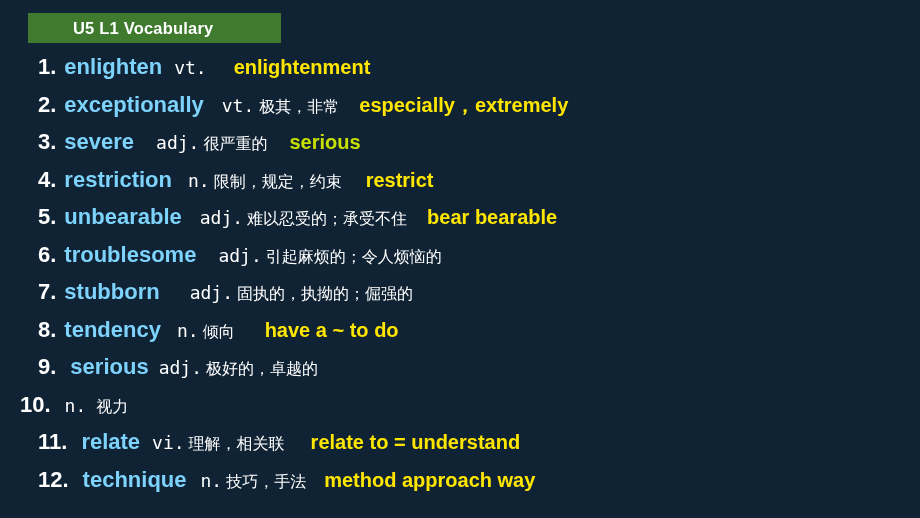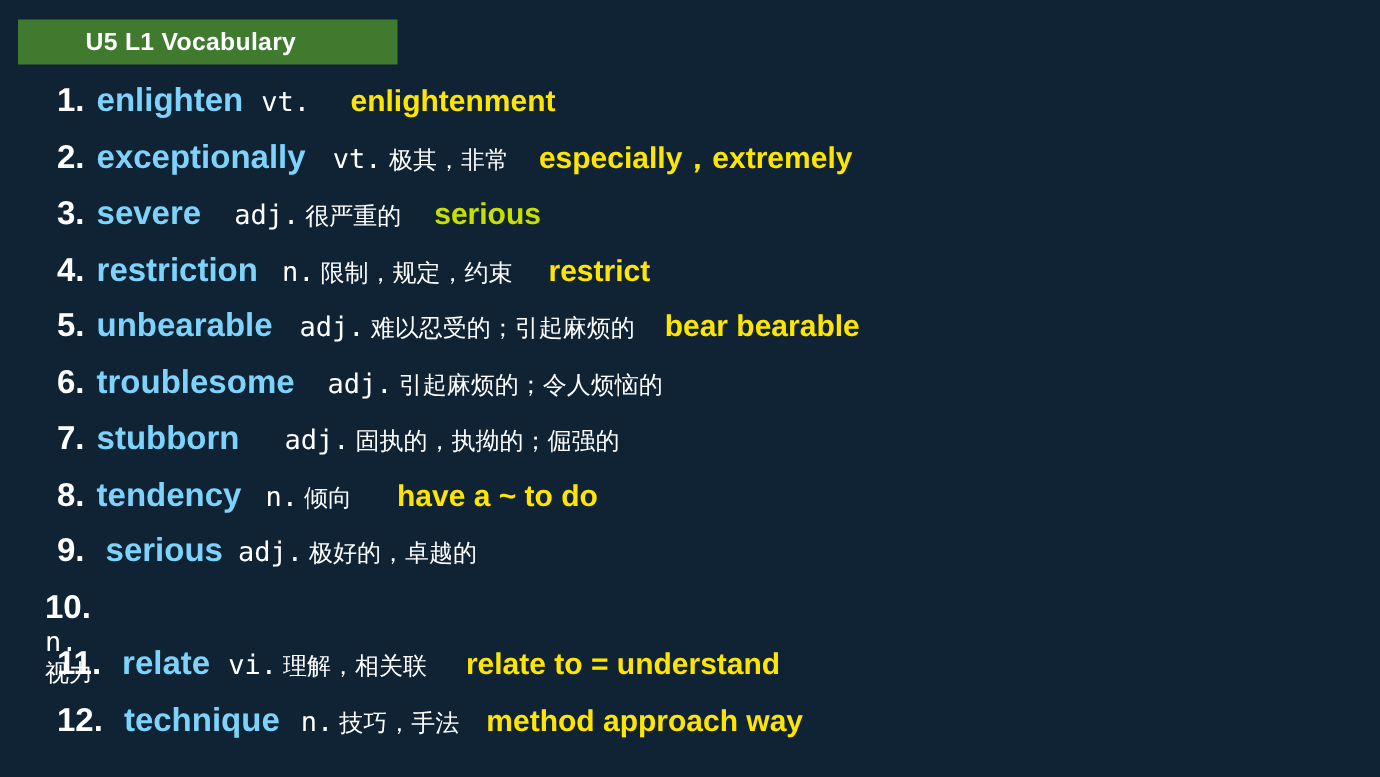--- a/index.html
+++ b/index.html
@@ -14,21 +14,21 @@
     overflow: hidden;
   }
   .slide {
     position: relative;
     width: 920px;
     height: 518px;
     background: #102334;
   }
   .title-bar {
     position: absolute;
-    left: 12px;
+    left: 28px;
     top: 13px;
     width: 253px;
     height: 30px;
     background: #3f7a2e;
     display: flex;
     align-items: center;
   }
   .title-text {
     color: #ffffff;
     font-size: 16.5px;
@@ -110,21 +110,21 @@
         <span class="num" style="margin-right: 8px;">4.</span>
         <span class="word" style="margin-right: 16px;">restriction</span>
         <span class="pos" style="margin-right: 4px;">n.</span>
         <span class="cn">限制，规定，约束</span>
         <span class="extra" style="margin-left: 24px;">restrict</span>
       </div>
       <div class="row" style="padding-left: 38px;">
         <span class="num" style="margin-right: 8px;">5.</span>
         <span class="word" style="margin-right: 18px;">unbearable</span>
         <span class="pos" style="margin-right: 4px;">adj.</span>
-        <span class="cn">难以忍受的；引起麻烦的</span>
+        <span class="cn">难以忍受的；承受不住</span>
         <span class="extra" style="margin-left: 20px;">bear  bearable</span>
       </div>
       <div class="row" style="padding-left: 38px;">
         <span class="num" style="margin-right: 8px;">6.</span>
         <span class="word" style="margin-right: 22px;">troublesome</span>
         <span class="pos" style="margin-right: 4px;">adj.</span>
         <span class="cn">引起麻烦的；令人烦恼的</span>
       </div>
       <div class="row" style="padding-left: 38px;">
         <span class="num" style="margin-right: 8px;">7.</span>
@@ -138,21 +138,21 @@
         <span class="pos" style="margin-right: 4px;">n.</span>
         <span class="cn">倾向</span>
         <span class="extra" style="margin-left: 30px;">have a ~ to do</span>
       </div>
       <div class="row" style="padding-left: 38px;">
         <span class="num" style="margin-right: 14px;">9.</span>
         <span class="word" style="margin-right: 10px;">serious</span>
         <span class="pos" style="margin-right: 4px;">adj.</span>
         <span class="cn">极好的，卓越的</span>
       </div>
-      <div class="row" style="padding-left: 30px; flex-direction: column;">
+      <div class="row" style="padding-left: 20px;">
         <span class="num" style="margin-right: 14px;">10.</span>
         <span class="pos" style="margin-right: 10px;">n.</span>
         <span class="cn">视力</span>
       </div>
       <div class="row" style="padding-left: 38px;">
         <span class="num" style="margin-right: 14px;">11.</span>
         <span class="word" style="margin-right: 12px;">relate</span>
         <span class="pos" style="margin-right: 4px;">vi.</span>
         <span class="cn">理解，相关联</span>
         <span class="extra" style="margin-left: 26px;">relate to = understand</span>

